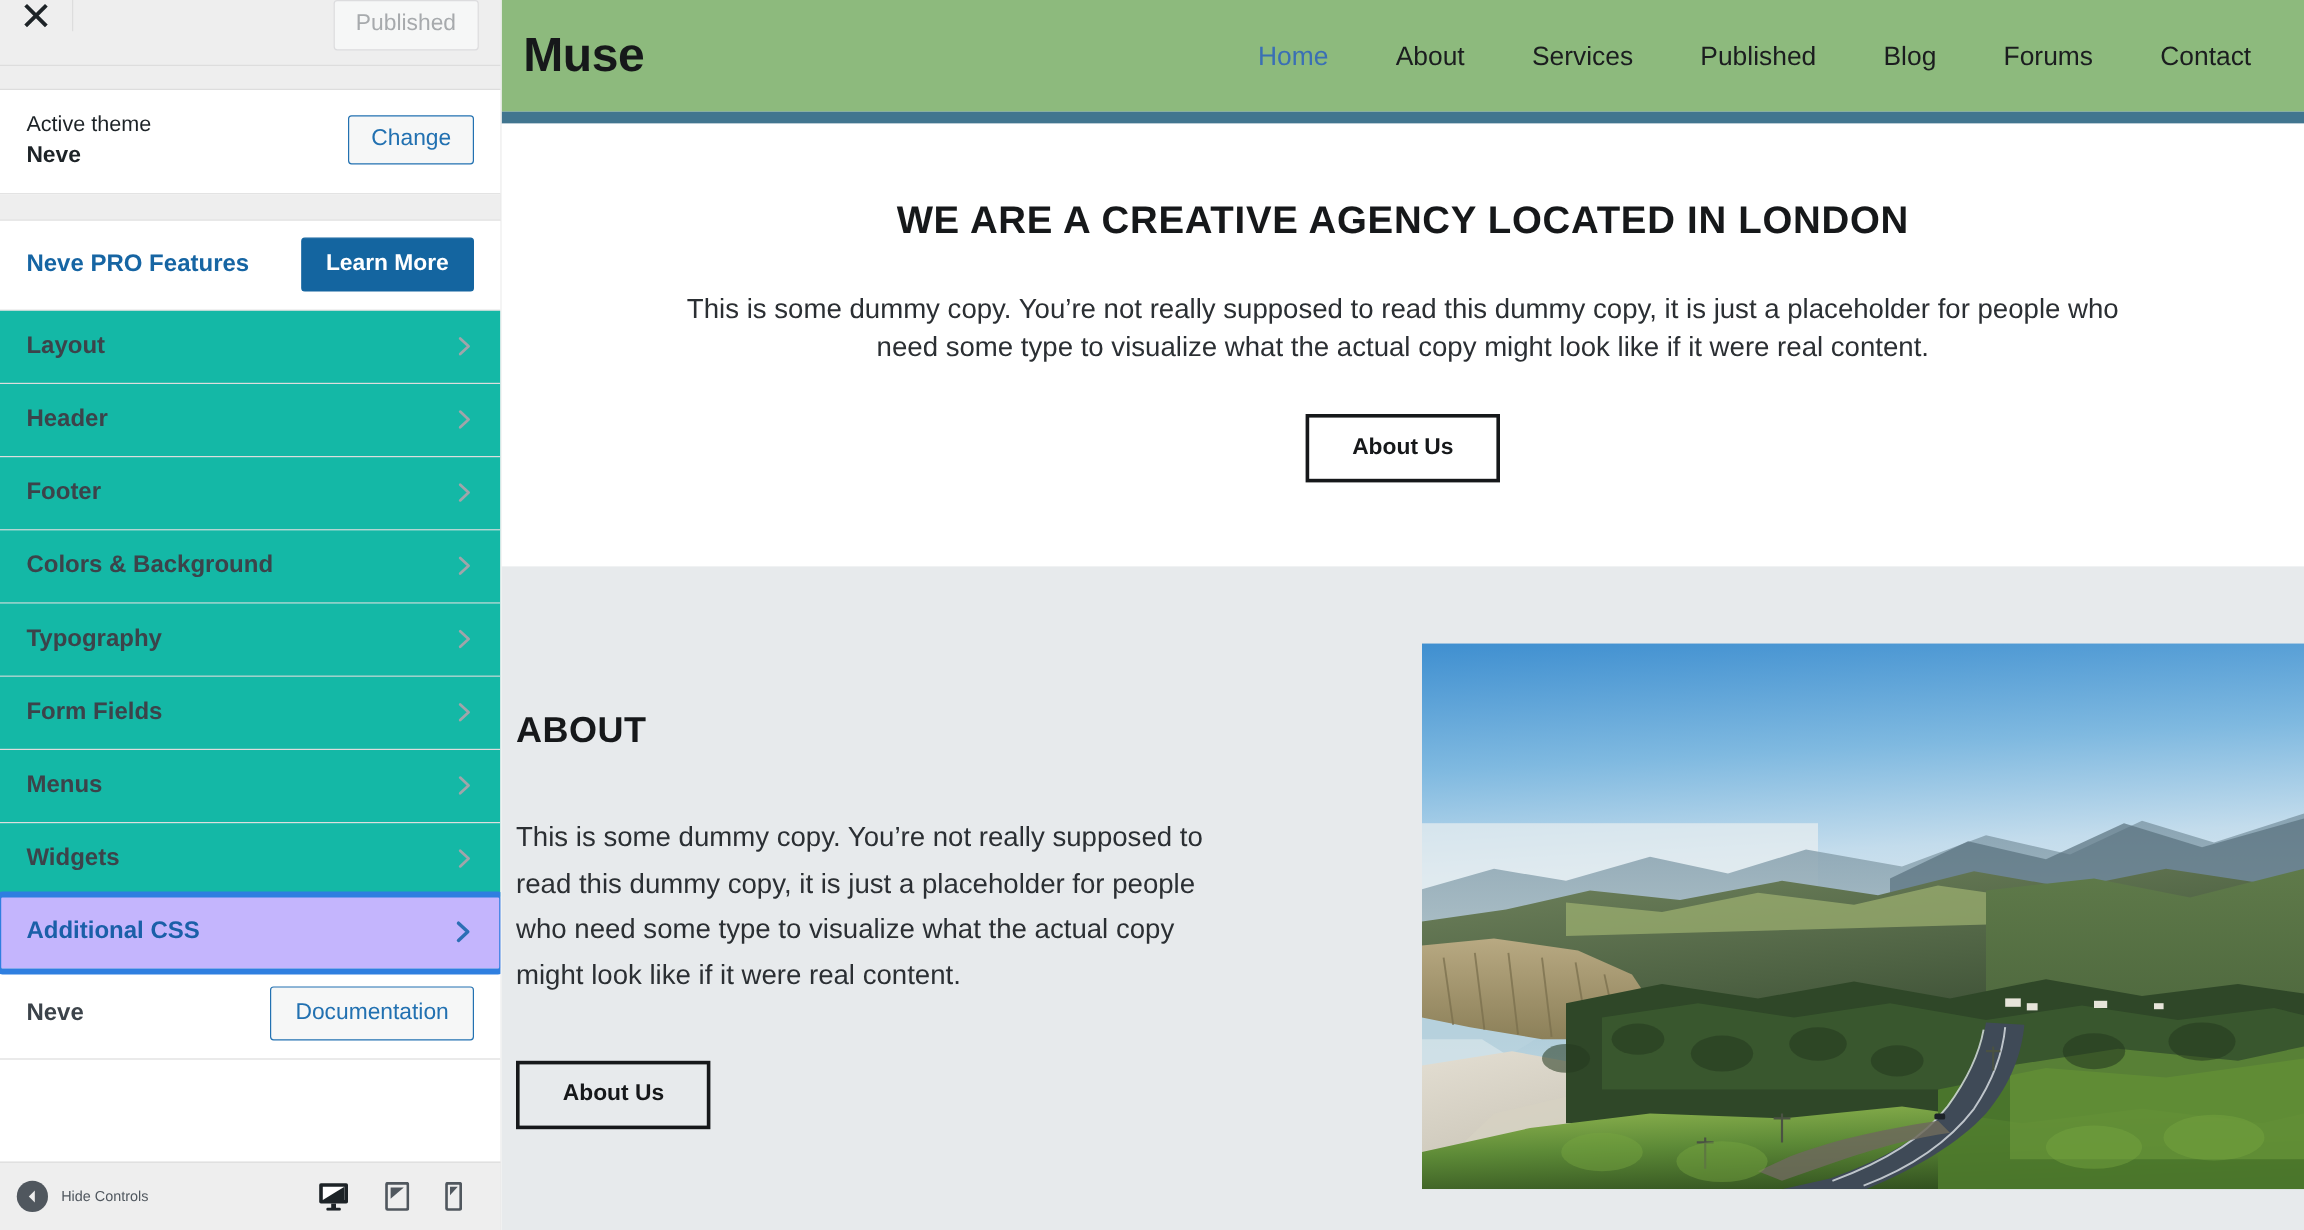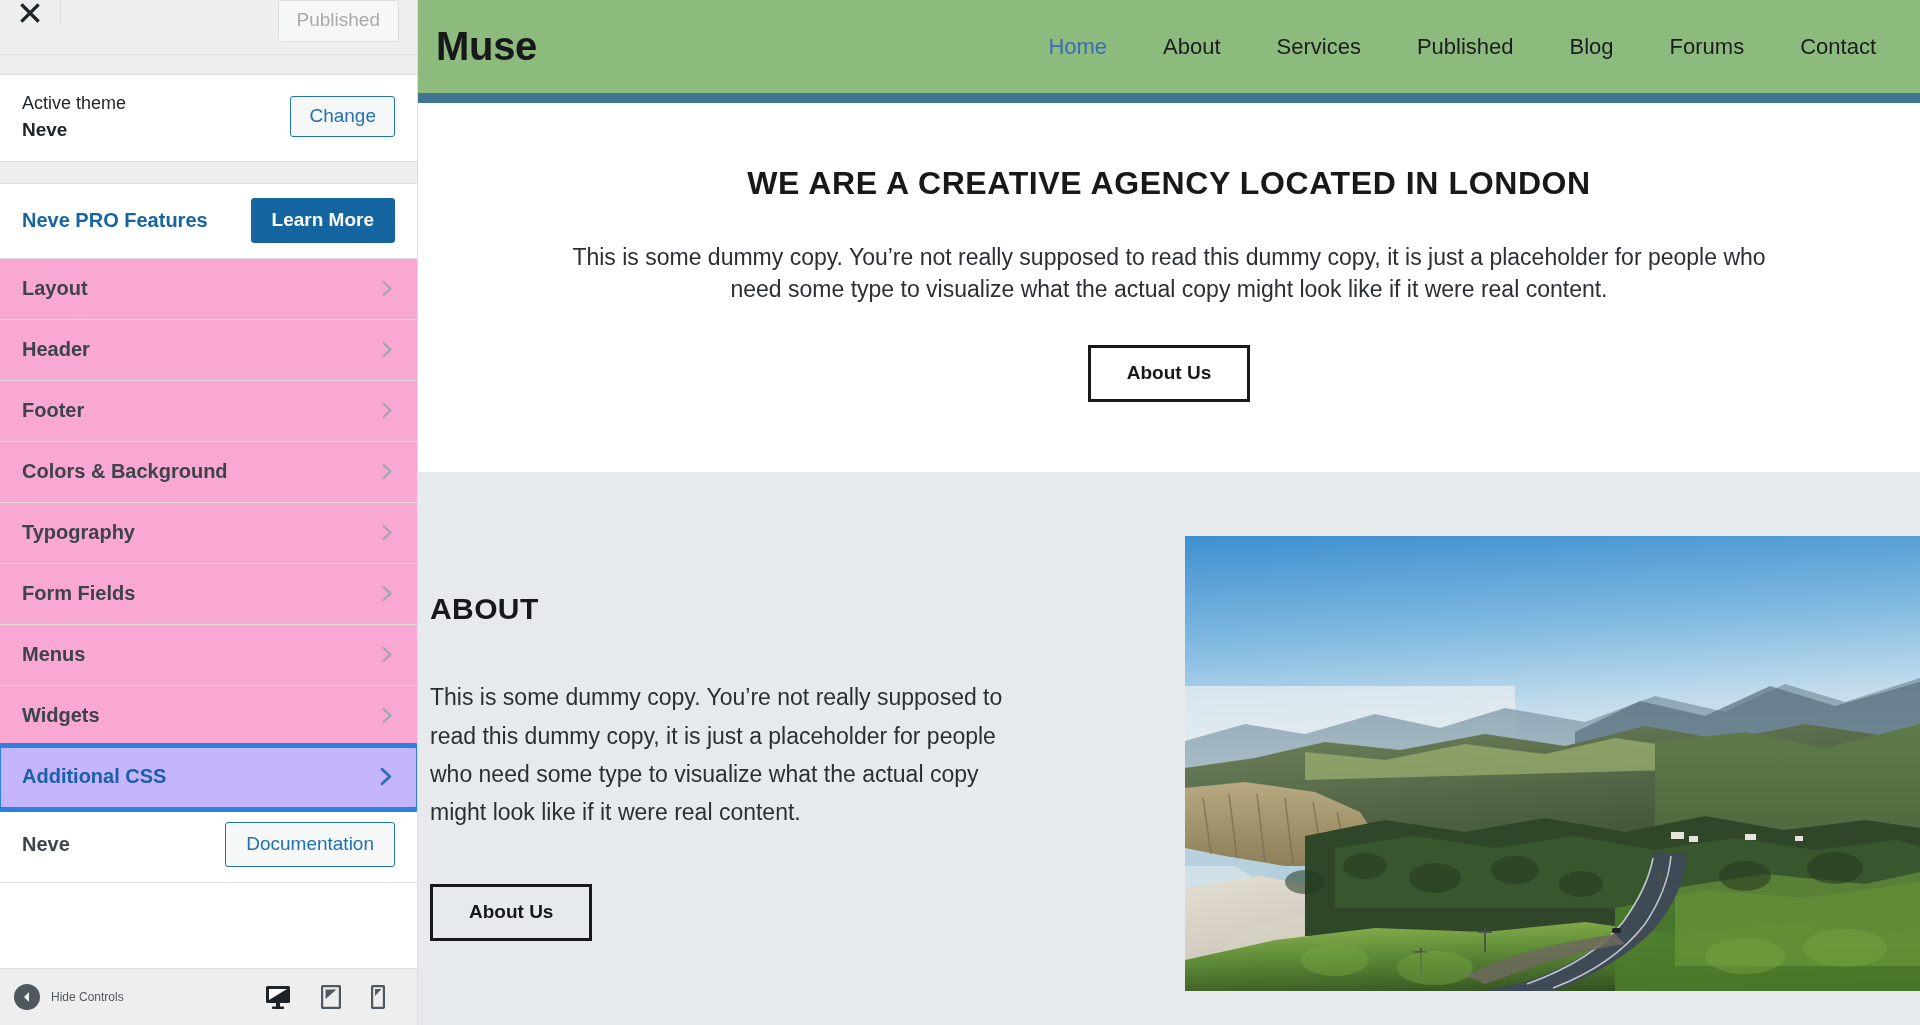--- a/index.html
+++ b/index.html
@@ -137,21 +137,21 @@
     font-family: "Liberation Sans", sans-serif;
   }
 
   .cz-item {
     height: 61px;
     display: flex;
     align-items: center;
     justify-content: space-between;
     padding: 0 20px 0 22px;
     border-bottom: 1px solid #dddddd;
-    background: #f9a8d4;
+    background: #14b8a6;
     cursor: pointer;
   }
   .cz-item-label {
     font-size: 20px;
     color: #3c434a;
     font-weight: bold;
   }
   .cz-chevron { color: #a0a5aa; display: flex; align-items: center; }
   .cz-chevron svg { display:block; }
 

